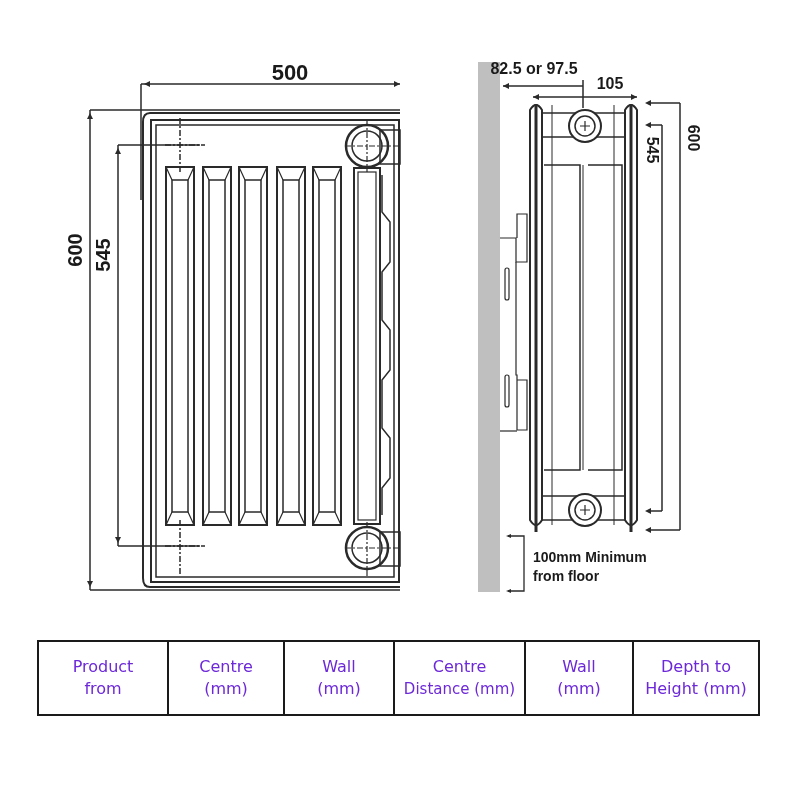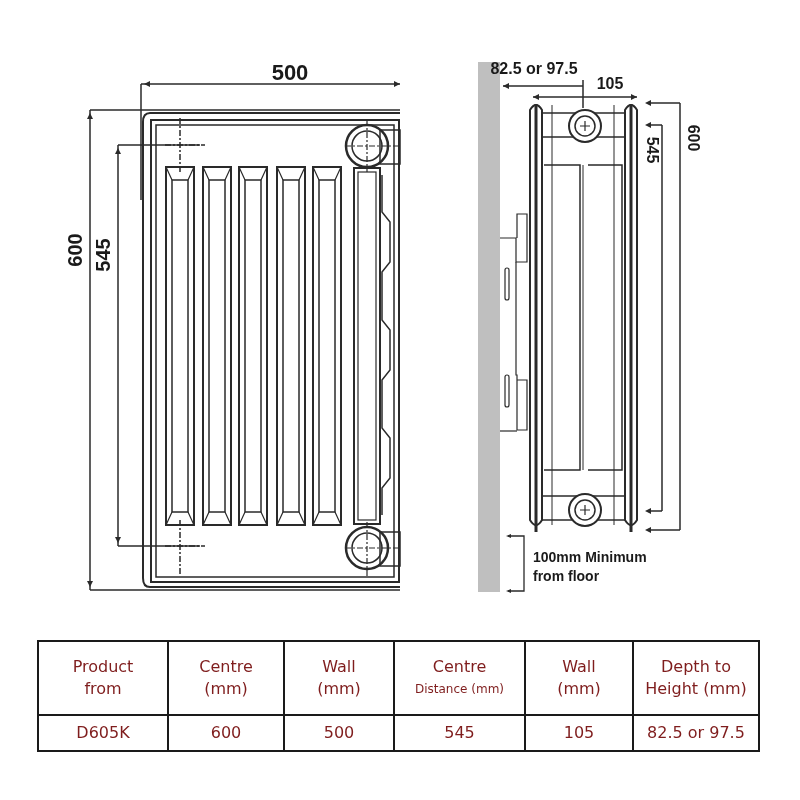--- a/index.html
+++ b/index.html
@@ -1,25 +1,25 @@
 <!DOCTYPE html>
 <html><head>
 <meta charset="utf-8">
 <style>
   html, body { margin:0; padding:0; background:#ffffff; }
   body { width:800px; height:800px; position:relative; overflow:hidden; font-family:"Liberation Sans", sans-serif; }
   #drawing { position:absolute; left:0; top:0; width:800px; height:620px; }
   .dim { font-family:"Liberation Sans", sans-serif; font-weight:bold; fill:#1a1a1a; }
   .note { font-family:"Liberation Sans", sans-serif; font-weight:bold; fill:#1a1a1a; font-size:14px; }
-  table.spec { position:absolute; left:37px; top:640px; border-collapse:collapse; font-family:"DejaVu Sans", sans-serif; color:#7f1d1d; }
+  table.spec { position:absolute; left:37px; top:640px; border-collapse:collapse; font-family:"DejaVu Sans", sans-serif; color:#6d28d9; }
   table.spec td { border:2.5px solid #1a1a1a; text-align:center; font-size:16px; line-height:22px; padding:0; }
   table.spec tr.hdr td { height:72px; }
   table.spec tr.row td { height:34px; }
   .c1{width:128px}.c2{width:114px}.c3{width:108px}.c4{width:129px}.c5{width:106px}.c6{width:124px}
-  .sub { font-size:12px; }
+  .sub { font-size:15px; }
 </style>
 </head>
 <body>
 
 <svg id="drawing" width="800" height="620" viewBox="0 0 800 620" xmlns="http://www.w3.org/2000/svg">
   <defs>
     <marker id="arr" markerWidth="6" markerHeight="6" refX="3" refY="3" orient="auto">
       <path d="M0,0 L6,3 L0,6 z" fill="#2a2a2a"></path>
     </marker>
   </defs>
@@ -196,22 +196,14 @@
         </td>
     <td class="c5">
           <div>Wall</div>
           <div>(mm)</div>
         </td>
     <td class="c6">
           <div>Depth to</div>
           <div>Height (mm)</div>
         </td>
   </tr>
-  <tr class="row">
-    <td>D605K</td>
-    <td>600</td>
-    <td>500</td>
-    <td>545</td>
-    <td>105</td>
-    <td>82.5 or 97.5</td>
-  </tr>
 </tbody>
   </table>
 
 </body></html>

